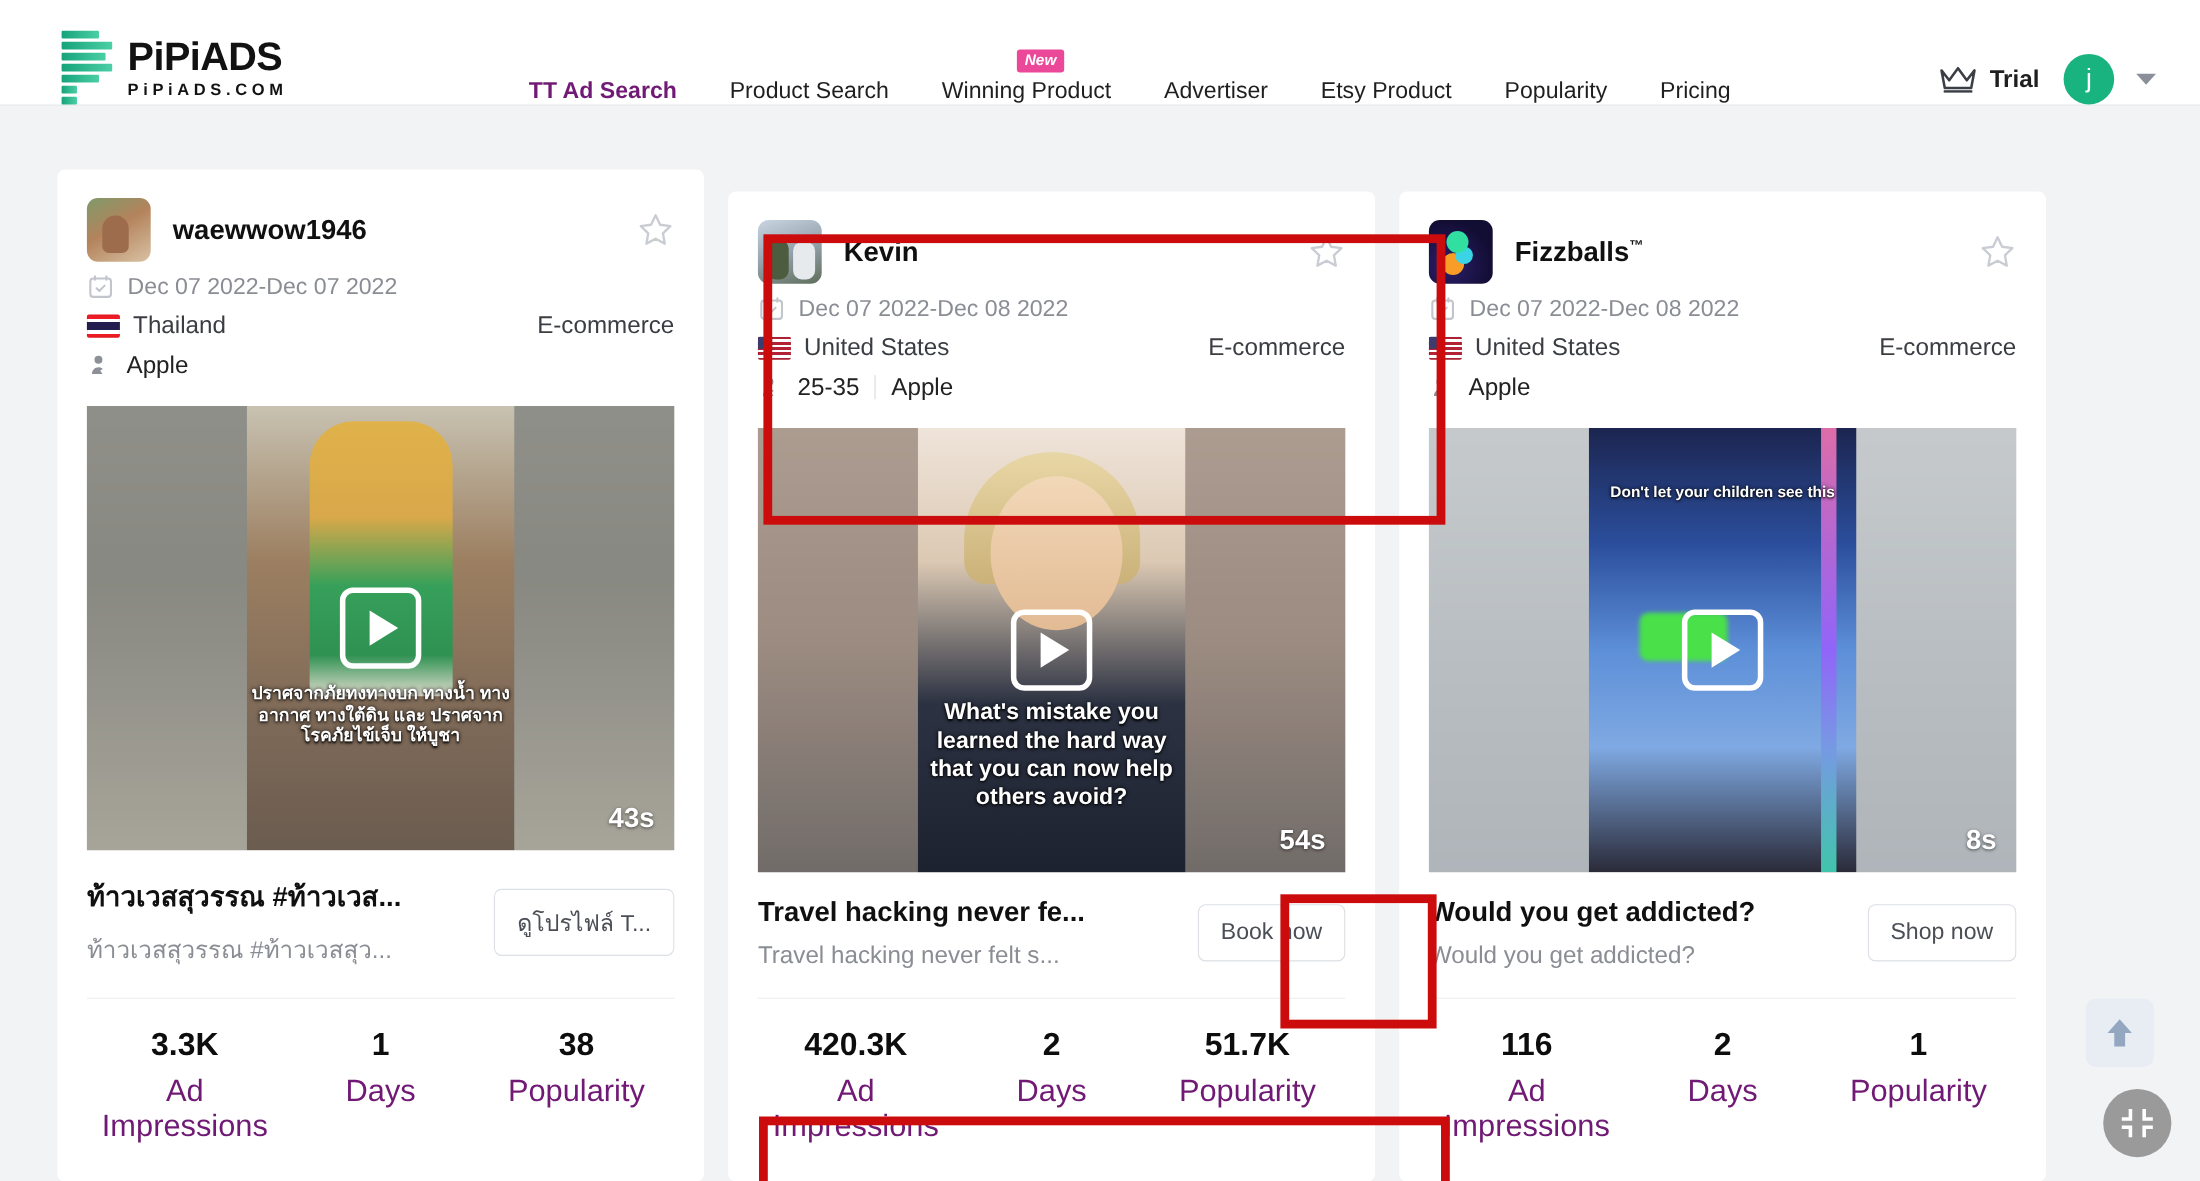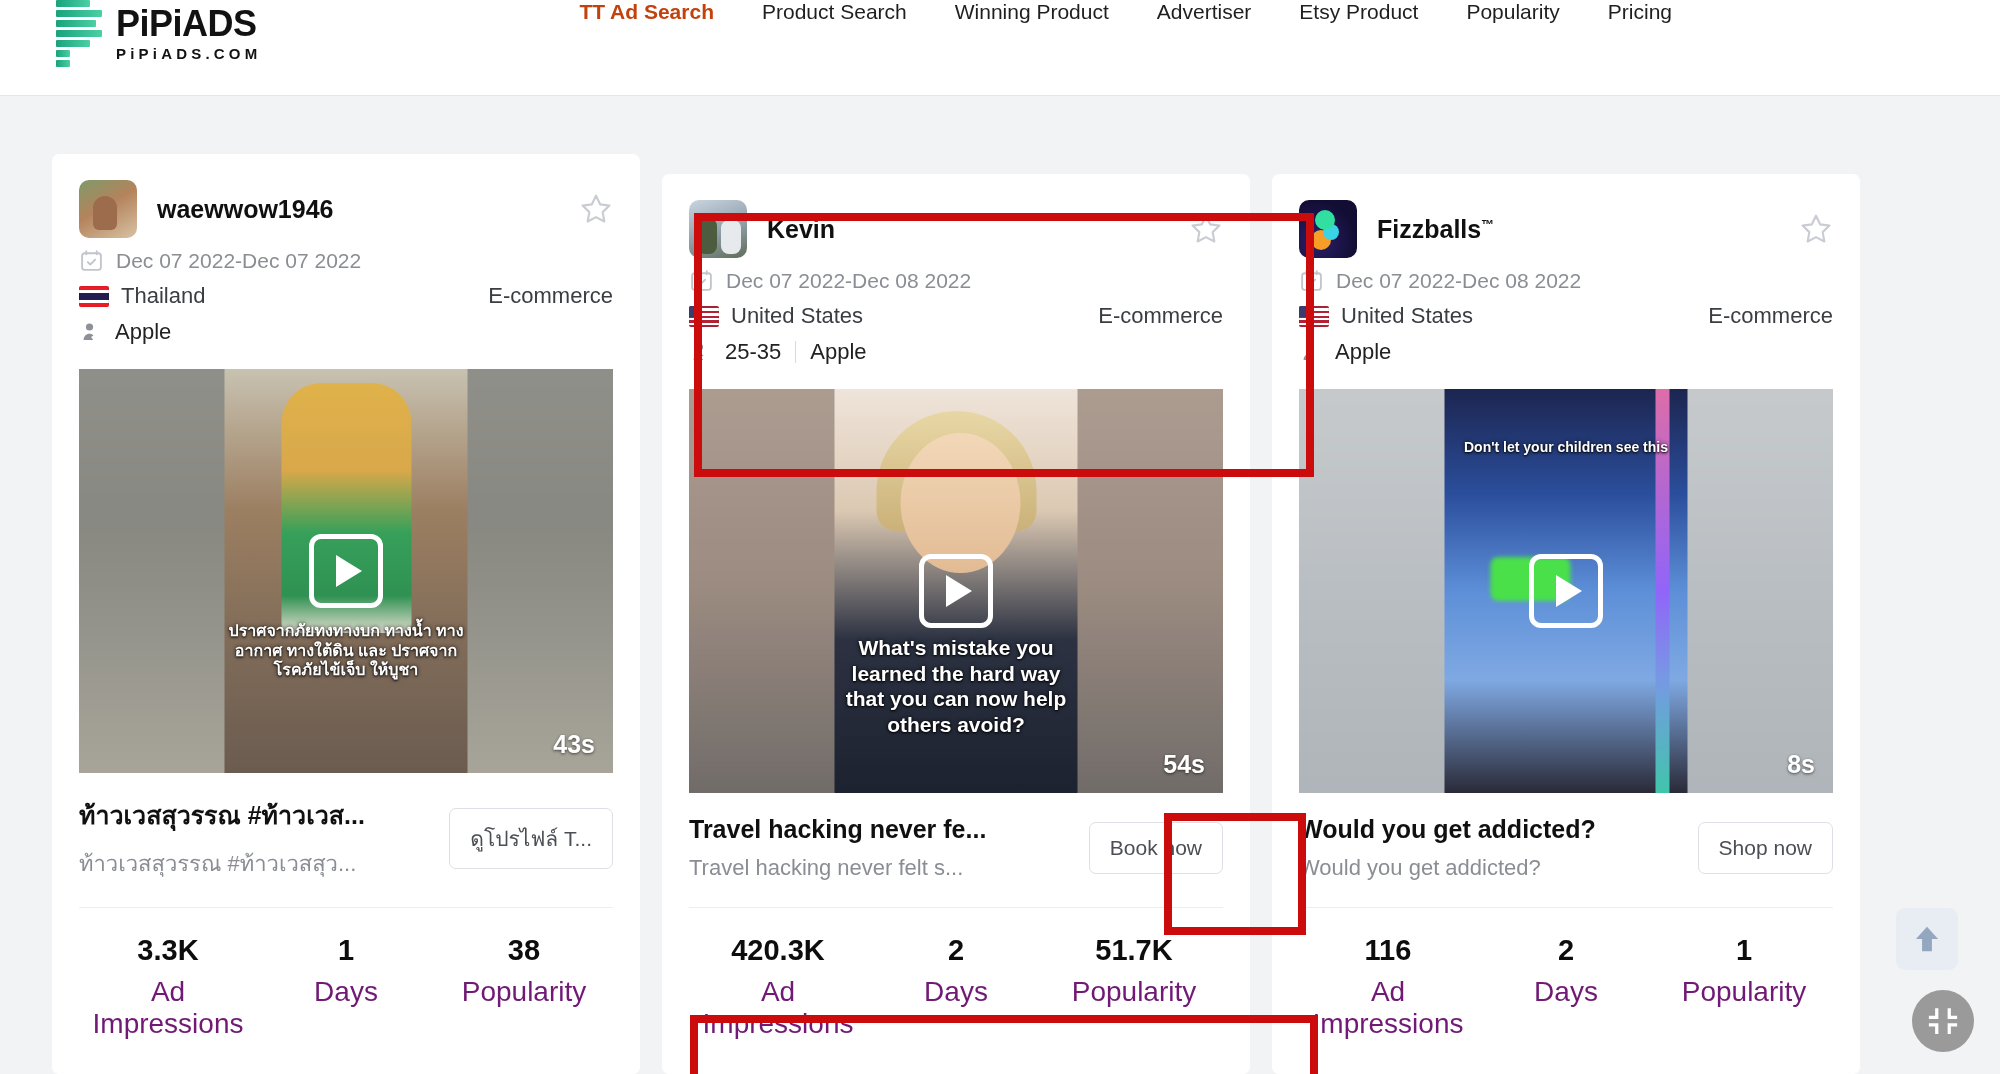--- a/index.html
+++ b/index.html
@@ -8,21 +8,21 @@
     overflow: hidden;
     font-family: "Liberation Sans", sans-serif;
     background: #f2f3f5;
   }
 
   
   .navbar {
     height: 95px;
     background: #ffffff;
     display: flex;
-    align-items: flex-start;
+    align-items: flex-end;
     padding: 0 40px 0 56px;
     position: relative;
     z-index: 40;
     box-shadow: 0 1px 0 rgba(0,0,0,.05);
   }
   .brand { display: flex; align-items: center; gap: 14px; }
   .brand-mark { display: flex; flex-direction: column; gap: 3px; width: 46px; }
   .brand-mark i {
     display: block; height: 7px; border-radius: 1px;
     background: linear-gradient(90deg,#16a37b,#4ccfa4);
@@ -51,21 +51,21 @@
     gap: 48px;
     margin-left: 30px;
   }
   .nav-link {
     position: relative;
     font-size: 21px;
     color: #1f1f1f;
     cursor: pointer;
     white-space: nowrap;
   }
-  .nav-link.active { color: #c2410c; font-weight: 700; }
+  .nav-link.active { color: #701a75; font-weight: 700; }
   .nav-badge {
     position: absolute;
     top: -26px; left: 50%;
     transform: translateX(-20%);
     background: #ec4899;
     color: #fff;
     font-size: 14px;
     font-style: italic;
     font-weight: 700;
     padding: 1px 7px 2px;
@@ -323,20 +323,29 @@
       <span>Etsy Product</span>
     </div>
     <div class="nav-link">
       <span>Popularity</span>
     </div>
     <div class="nav-link">
       <span>Pricing</span>
     </div>
   </div>
 
+  <div class="nav-right">
+    <svg class="crown-icon" viewBox="0 0 34 26">
+      <path d="M2 5 L9 14 L17 3 L25 14 L32 5 L29 21 L5 21 Z" fill="none" stroke="#3b3f45" stroke-width="2.3" stroke-linejoin="round"></path>
+      <rect x="4" y="23" width="26" height="2.2" fill="#3b3f45"></rect>
+    </svg>
+    <div class="trial-text">Trial</div>
+    <div class="avatar">j</div>
+    <div class="caret"></div>
+  </div>
 </div>
 
 <div class="board">
 
   <div class="card">
     <div class="card-inner">
       <div class="card-head">
         <div class="pfp pfp-a"></div>
         <div class="acct-name">waewwow1946</div>
         <svg class="star" width="34" height="34" viewBox="0 0 24 24">

